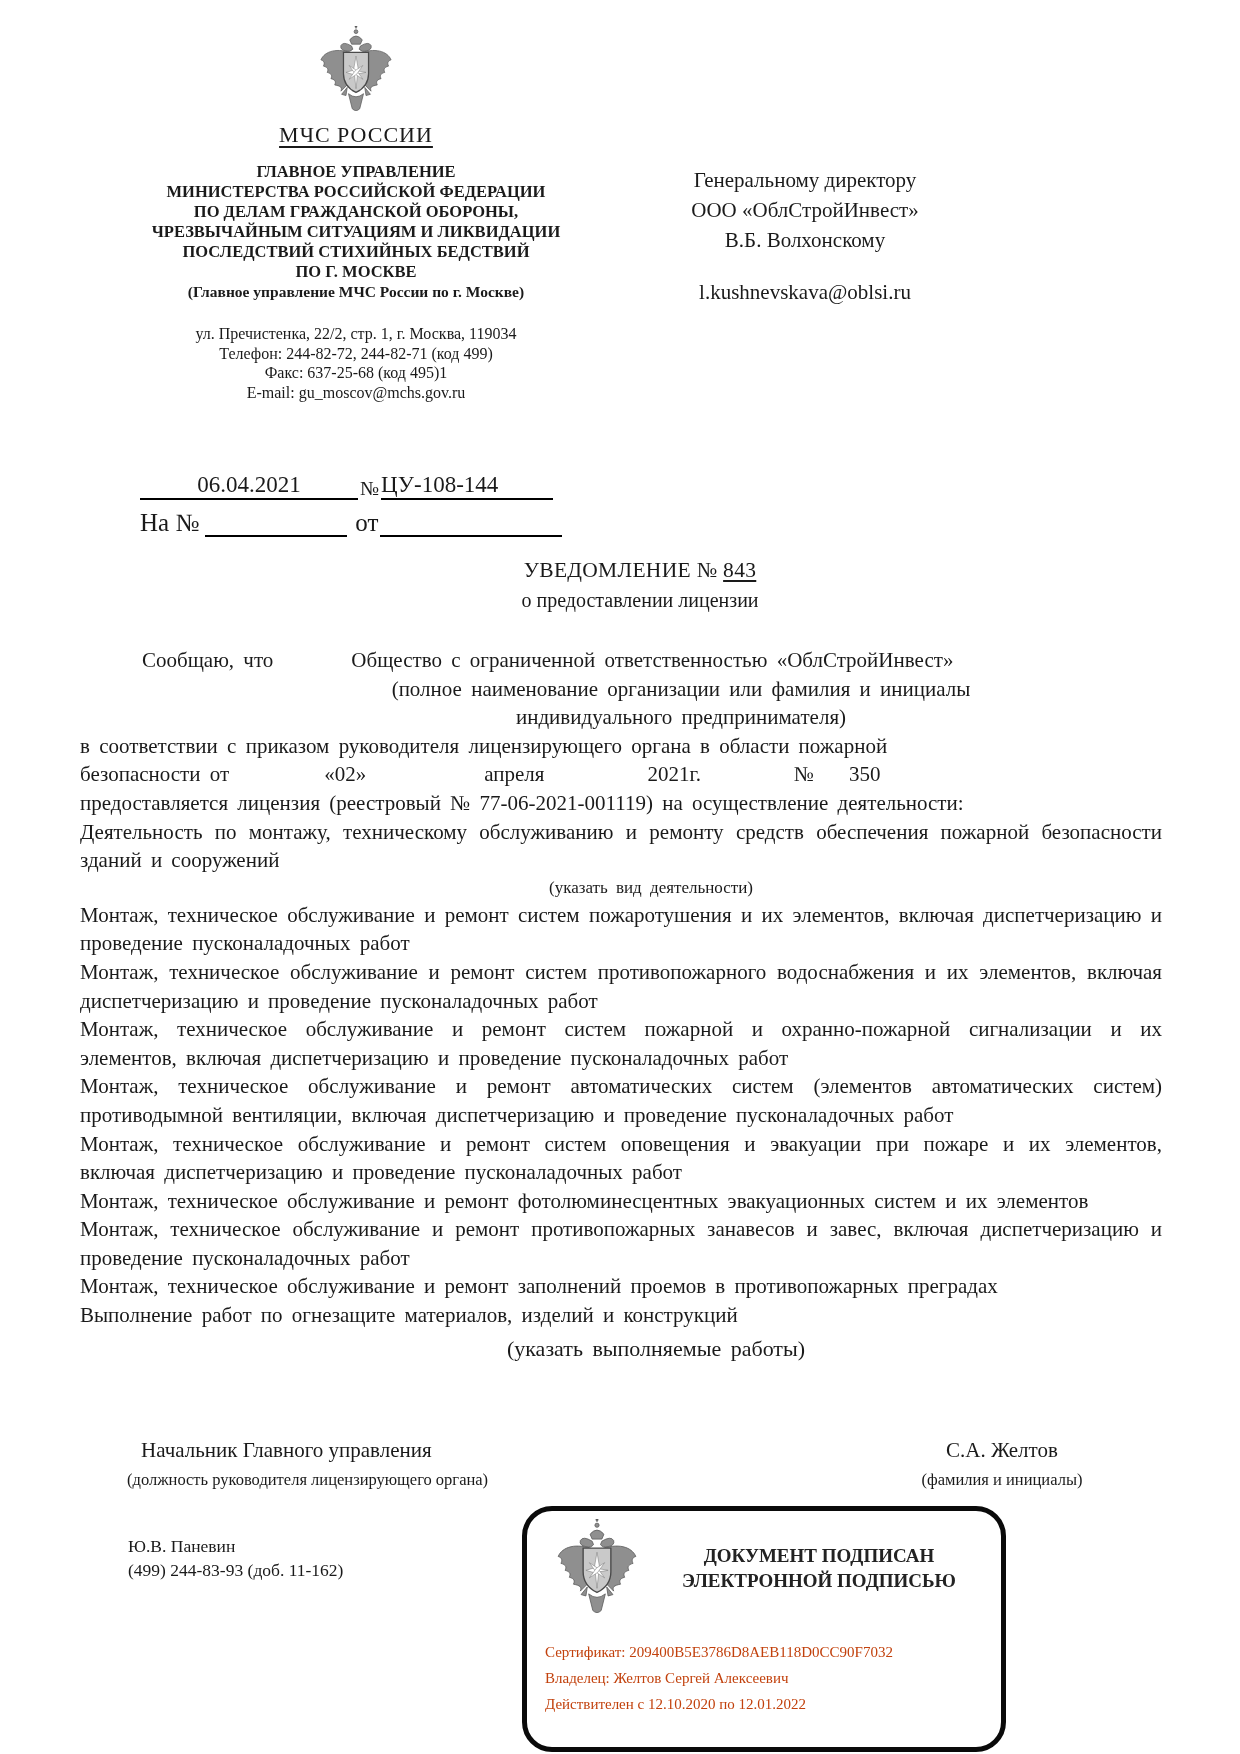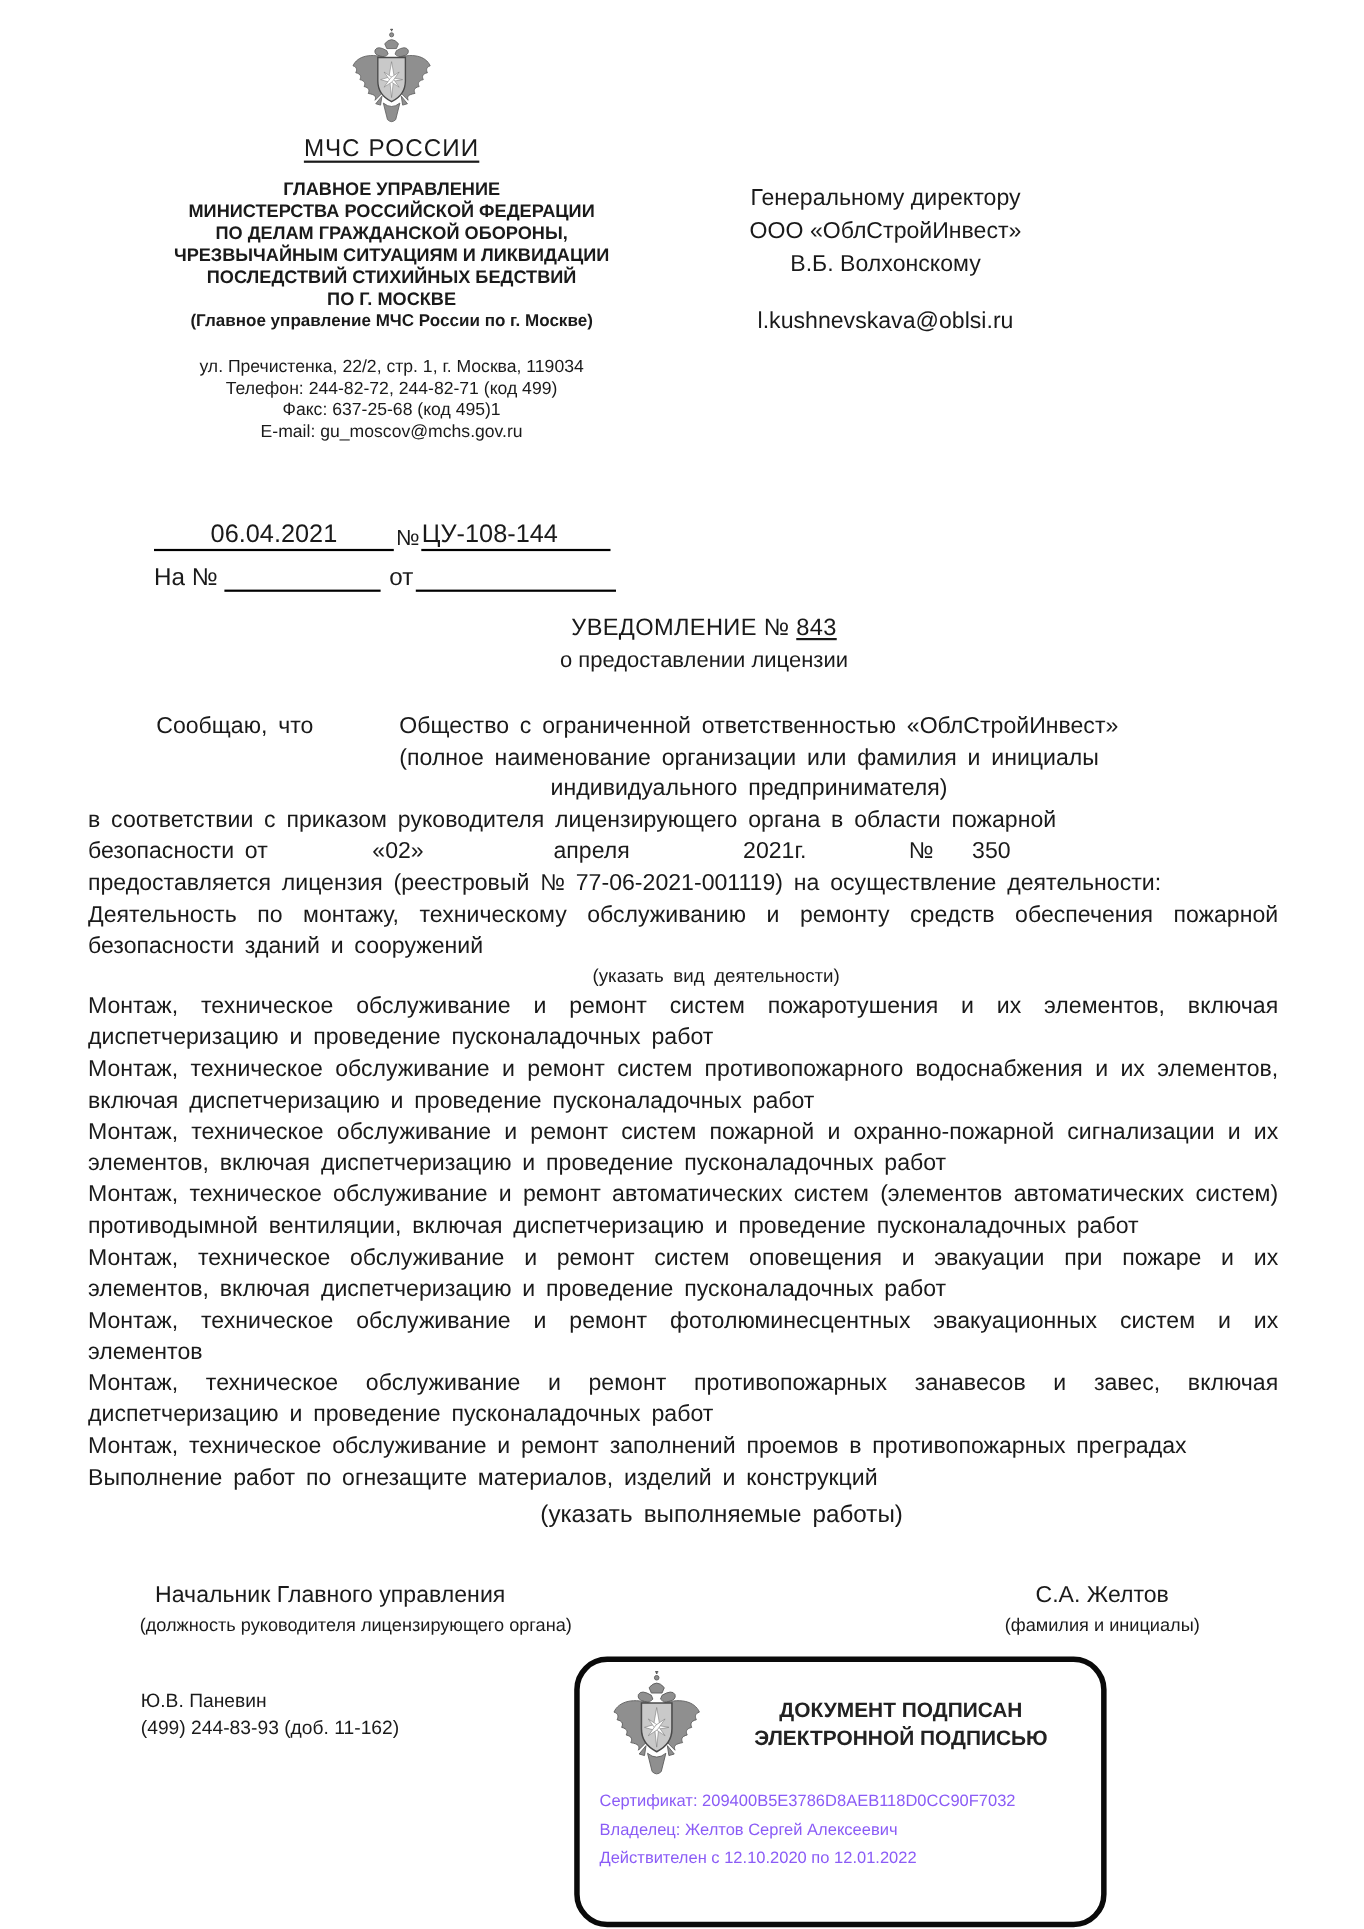--- a/index.html
+++ b/index.html
@@ -1,34 +1,34 @@
 <!DOCTYPE html>
 <html><head>
 <meta charset="utf-8">
 <style>
   html,body{margin:0;padding:0;background:#e8e8e8;}
   .page{
     position:relative;width:1240px;height:1754px;background:#ffffff;
-    font-family:Liberation Sans, sans-serif;color:#1a1a1a;
+    font-family:Liberation Serif, serif;color:#1a1a1a;
     margin:0 auto;overflow:hidden;
   }
   
   .lh-left{position:absolute;left:100px;top:26px;width:512px;text-align:center;}
   .emblem-top{width:80px;height:94px;display:block;margin:0 auto;}
   .mchs-title{font-size:22px;letter-spacing:1px;margin-top:2px;text-decoration:underline;text-underline-offset:4px;}
   .org{margin-top:14px;font-weight:bold;font-size:16.5px;line-height:20px;}
   .org-alt{font-weight:bold;font-size:15.5px;line-height:20px;}
   .addr{margin-top:22px;font-size:16px;line-height:19.5px;}
   
   .lh-right{position:absolute;left:600px;top:165px;width:410px;text-align:center;font-size:21px;line-height:30px;}
   .lh-right .addr-email{margin-top:22px;}
   
   .ref{position:absolute;left:140px;top:472px;width:460px;}
   .ref-row1{display:flex;align-items:flex-end;font-size:23px;}
-  .ref-row2{display:flex;align-items:flex-end;font-size:22px;margin-top:9px;}
+  .ref-row2{display:flex;align-items:flex-end;font-size:25px;margin-top:9px;}
   .u{border-bottom:2px solid #000;}
   .date-u{display:inline-block;width:218px;text-align:center;}
   .num-u{display:inline-block;width:172px;}
   .nosign{font-size:20px;margin:0 2px;}
   .b1{display:inline-block;width:142px;height:26px;}
   .b2{display:inline-block;width:182px;height:26px;}
   .ref-row2 .lbl2{margin-right:6px;}
   .ref-row2 .ot{margin:0 2px 0 8px;}
   
   .title-block{position:absolute;left:80px;top:558px;width:1120px;text-align:center;}
@@ -53,21 +53,21 @@
   .sig .pos{font-size:21px;margin-left:14px;}
   .sig .pos-cap{font-size:16.5px;margin-top:7px;}
   .sig-right{width:250px;text-align:center;}
   .sig .name{font-size:21px;}
   .sig .name-cap{font-size:16.5px;margin-top:7px;}
   .executor{position:absolute;left:128px;top:1534px;font-size:17.5px;line-height:24px;}
   
   .stamp{position:absolute;left:522px;top:1506px;width:484px;height:246px;border:5px solid #0a0a0a;border-radius:30px;box-sizing:border-box;background:#fff;}
   .stamp-emblem{position:absolute;left:28px;top:8px;width:84px;height:104px;}
   .stamp-titles{position:absolute;left:118px;right:8px;top:32px;text-align:center;font-weight:bold;font-size:19px;line-height:25px;color:#222;}
-  .stamp-cert{position:absolute;left:18px;top:114px;font-size:15px;line-height:26px;color:#8b5cf6;}
+  .stamp-cert{position:absolute;left:18px;top:128px;font-size:15px;line-height:26px;color:#c2410c;}
 </style>
 </head>
 <body>
 
 <svg width="0" height="0" style="position:absolute" aria-hidden="true">
   <defs>
     <symbol id="mchs-emblem" viewBox="0 0 120 150">
       <g fill="#8f8f8f" stroke="#5d5d5d" stroke-width="1.2">
         <path d="M58 1 h4 M60 -1 v5" stroke="#5d5d5d" stroke-width="2"></path>
         <circle cx="60" cy="9" r="3"></circle>

